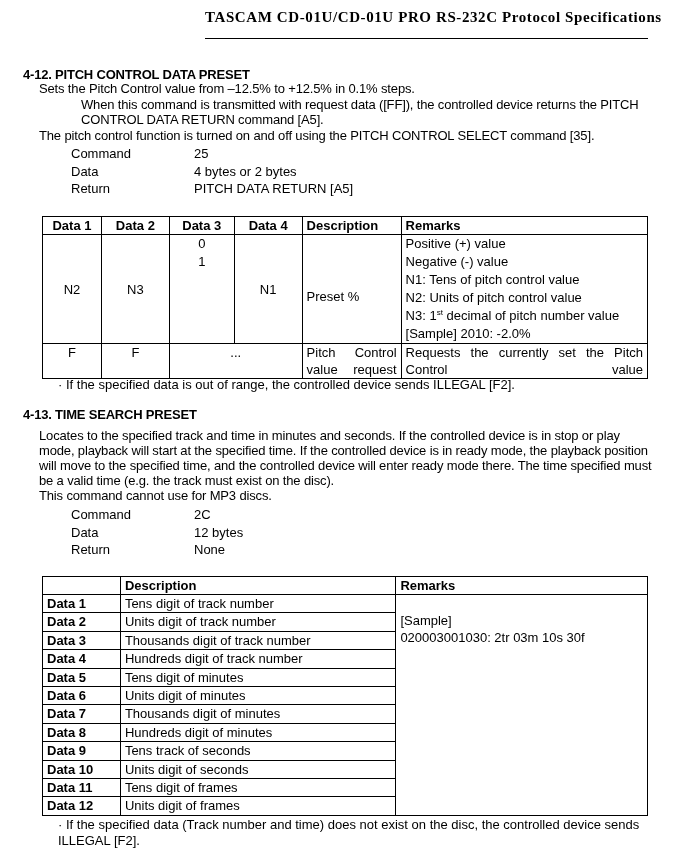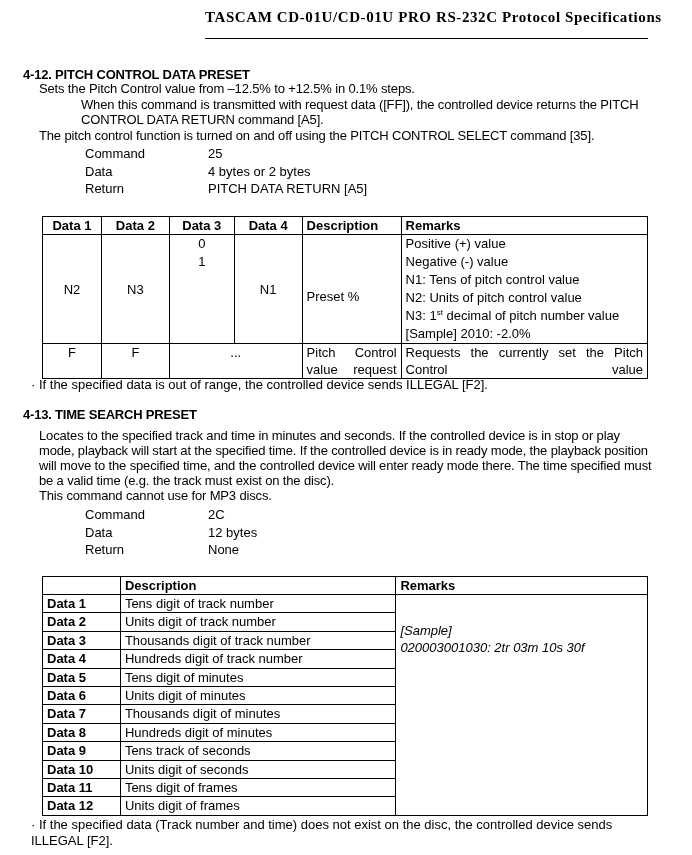--- a/index.html
+++ b/index.html
@@ -14,34 +14,34 @@
     white-space: nowrap; text-align: right;
   }
   .section-title {
     position: absolute; left: 23px; font-weight: bold; font-size: 13px;
     letter-spacing: -0.2px;
   }
   .para {
     position: absolute; left: 39px; width: 612px; font-size: 13px;
     line-height: 15px; letter-spacing: -0.15px;
   }
-  .kv { position: absolute; left: 85px; font-size: 13px; line-height: 17.5px; }
+  .kv { position: absolute; left: 71px; font-size: 13px; line-height: 17.5px; }
   .kv .row { display: flex; }
   .kv .k { width: 123px; }
   table { border-collapse: collapse; position: absolute; font-size: 13px; }
   td, th { border: 1.5px solid #000; padding: 0 4px; line-height: 17px; vertical-align: middle; }
   th { font-weight: bold; text-align: left; }
   .t1 { left: 42px; top: 216px; width: 606px; }
   .t1 th.c { text-align: center; }
   .center { text-align: center; }
   .just { text-align: justify; text-align-last: justify; }
   .t2 { left: 42px; top: 576px; width: 606px; }
   .t2 td.lbl { font-weight: bold; }
   .t2 td { line-height: 17.4px; }
-  .note { position: absolute; left: 31px; font-size: 13px; line-height: 16px; }
+  .note { position: absolute; left: 58px; font-size: 13px; line-height: 16px; }
   sup { font-size: 8px; line-height: 0; }
 </style>
 </head>
 <body>
 
 <div class="header">TASCAM CD-01U/CD-01U PRO RS-232C Protocol Specifications</div>
 
 <div class="section-title" style="top:67px;">4-12. PITCH CONTROL DATA PRESET</div>
 <div class="para" style="top:81px;">Sets the Pitch Control value from –12.5% to +12.5% in 0.1% steps.</div>
 <div class="para" style="top:97px;margin-left:42px;">When this command is transmitted with request data ([FF]), the controlled device returns the PITCH CONTROL DATA RETURN command [A5].</div>
@@ -137,21 +137,21 @@
     </colgroup>
   <tbody>
       <tr>
     <th></th>
     <th>Description</th>
     <th>Remarks</th>
   </tr>
   <tr>
     <td class="lbl">Data 1</td>
     <td>Tens digit of track number</td>
-    <td rowspan="12" style="vertical-align:top; padding-top:27px;font-style:italic;">
+    <td rowspan="12" style="vertical-align:top; padding-top:17px;">
       <div>[Sample]</div>
       <div>020003001030: 2tr 03m 10s 30f</div>
     </td>
   </tr>
   <tr>
         <td class="lbl">Data 2</td>
         <td>Units digit of track number</td>
       </tr>
   <tr>
         <td class="lbl">Data 3</td>

